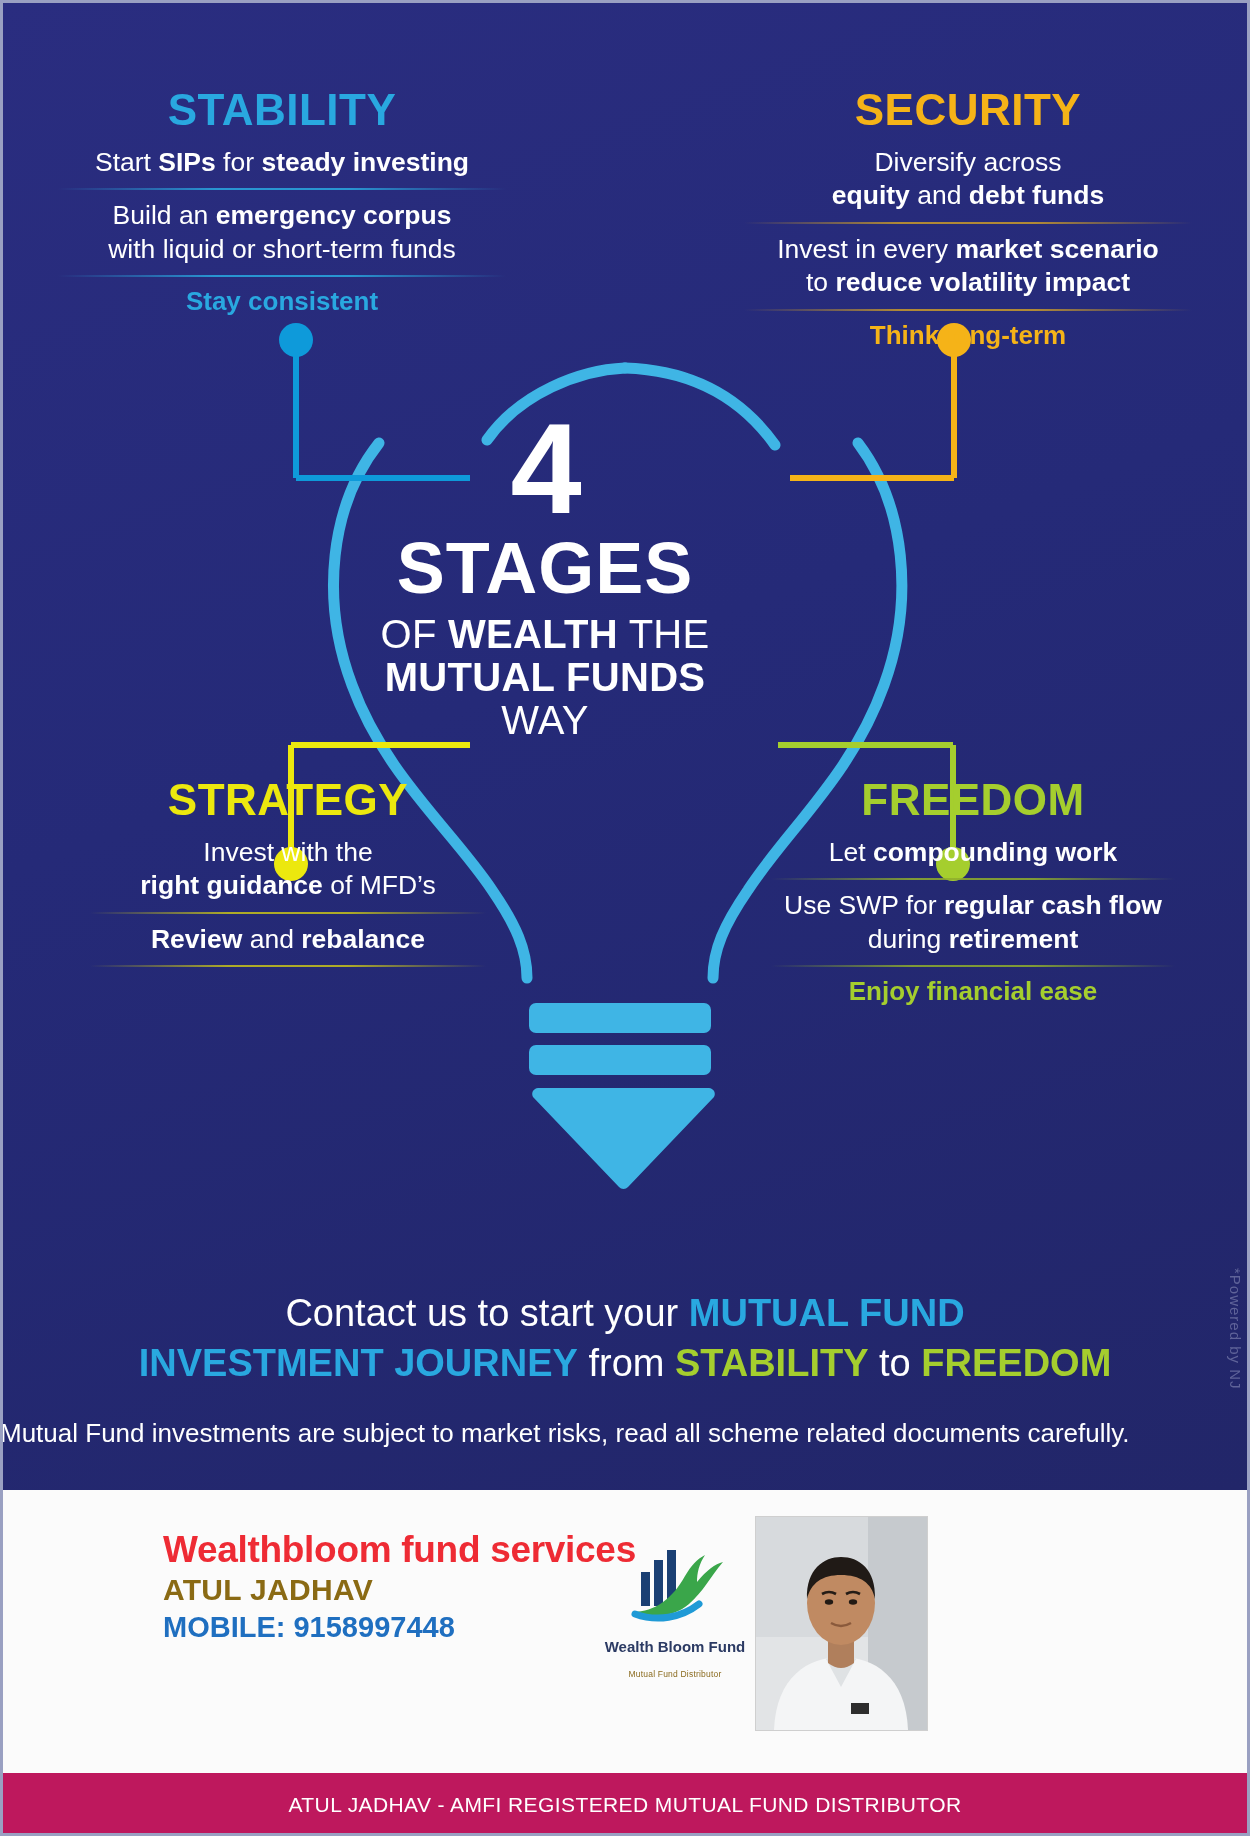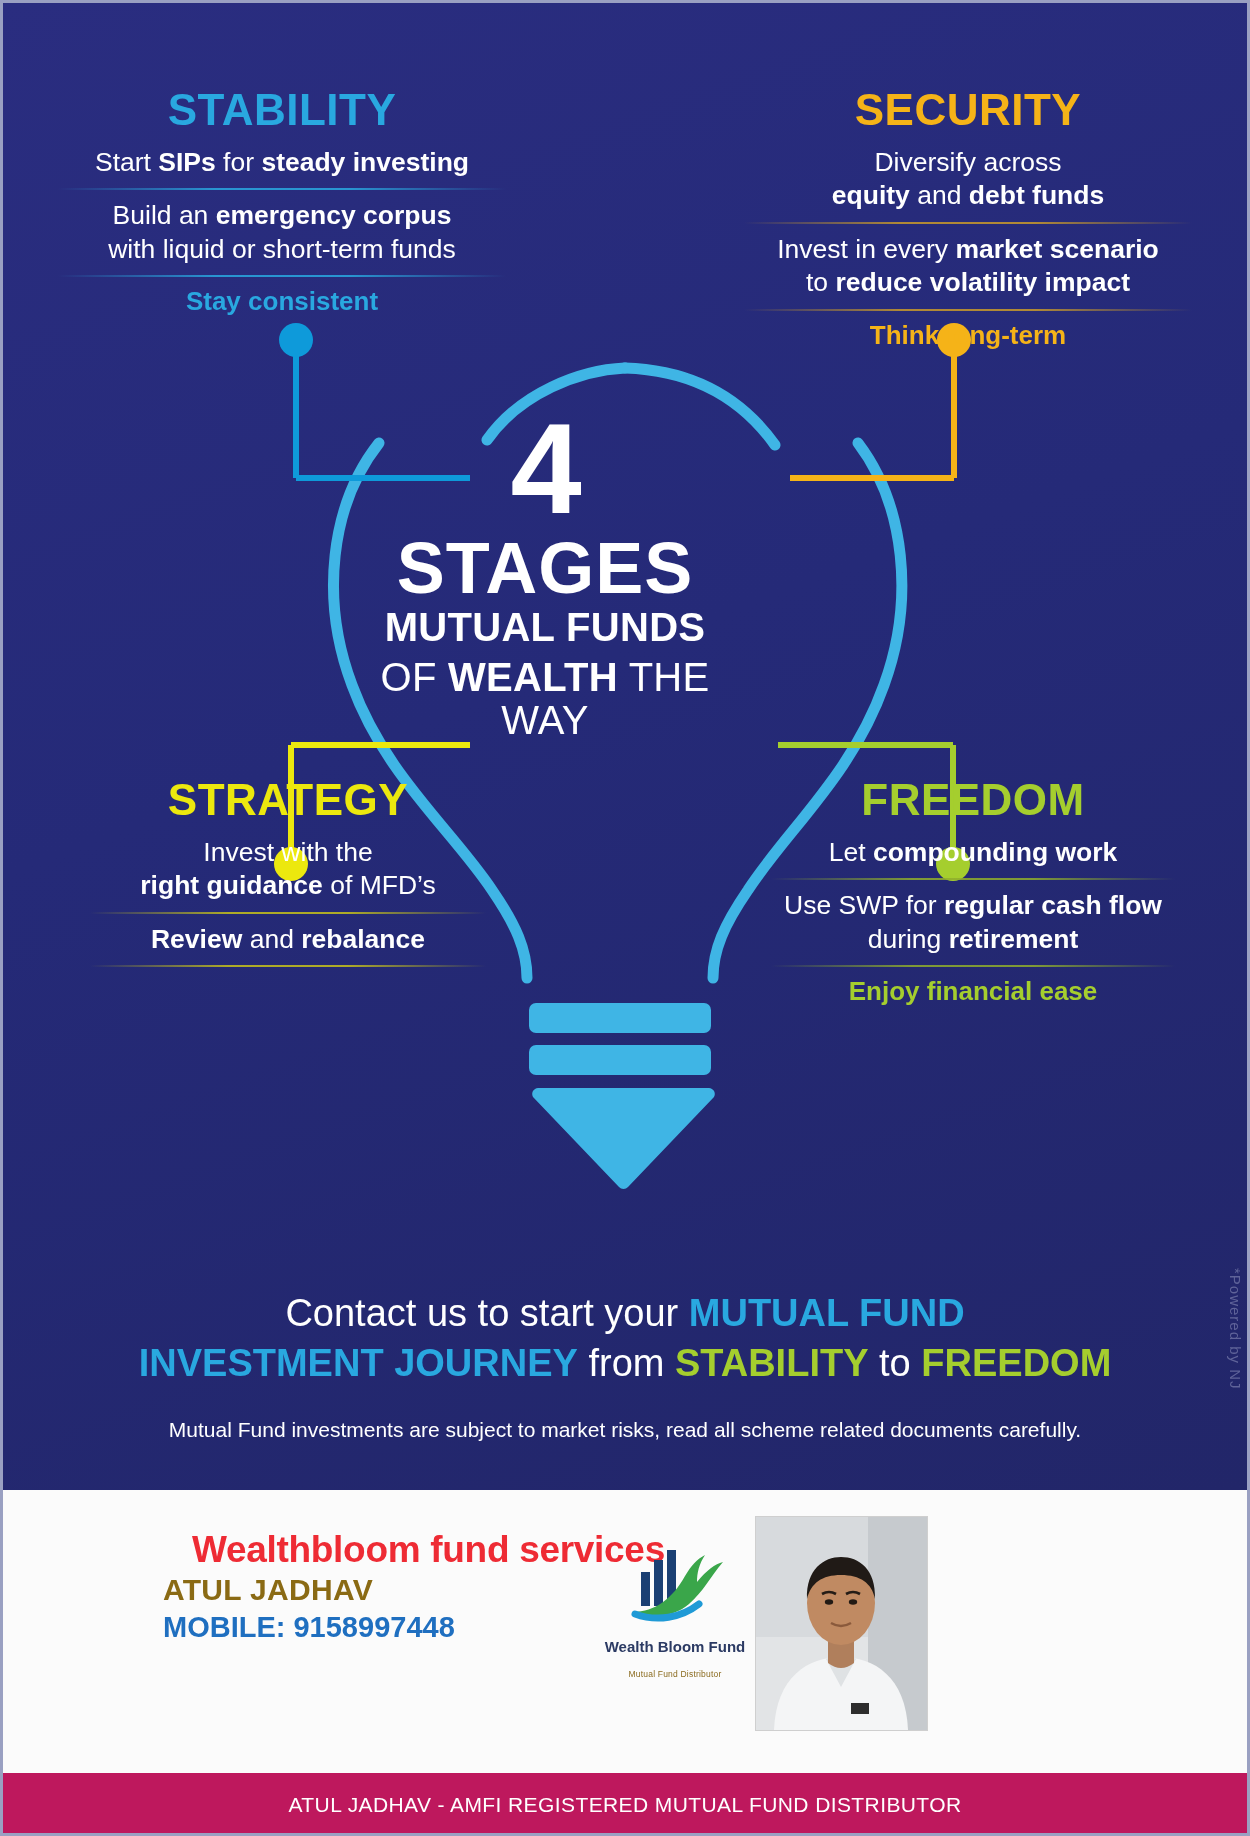--- a/index.html
+++ b/index.html
@@ -76,37 +76,37 @@
   #bulb-sub2 { font-size:40px; font-weight:bold; margin-top:3px; letter-spacing:.3px; }
   #bulb-sub3 { font-size:40px; margin-top:3px; letter-spacing:.3px; }
 
   
   #cta {
     position:absolute; left:0; top:1288px; width:1250px;
     text-align:center; color:#ffffff;
   }
   #cta .cta-line { font-size:38px; line-height:1.32; white-space:nowrap; }
   #disclaimer {
-    position:absolute; left:0; top:1418px; width:1250px; text-align:center;
-    color:#ffffff; font-size:21px;
+    position:absolute; left:0; top:1418px; width:1250px; text-align:left;
+    color:#ffffff; font-size:26px;
   }
   
   #powered-by {
     position:absolute; right:6px; top:1268px;
     color:#5f6399; font-size:15px;
     writing-mode:vertical-rl; letter-spacing:1px;
   }
 
   
   #footer {
     position:absolute; left:0; top:1490px; width:1250px; height:283px;
     background:#fbfbfb;
   }
   #footer-contact { position:absolute; left:163px; top:40px; }
-  #firm-name { font-size:37px; font-weight:bold; color:#ee2b34; letter-spacing:-.3px; line-height:1.1;margin-left:29px; }
+  #firm-name { font-size:37px; font-weight:bold; color:#ee2b34; letter-spacing:-.3px; line-height:1.1; }
   #advisor-name { font-size:30px; font-weight:bold; color:#8a6a14; letter-spacing:.3px; margin-top:2px; }
   #mobile { font-size:29px; font-weight:bold; color:#1f6fc0; margin-top:4px; }
   #email { font-size:25px; font-weight:bold; color:#222222; margin-top:4px; }
   #website { font-size:25px; font-weight:bold; color:#222222; margin-top:3px; }
 
   
   #logo-block { position:absolute; left:600px; top:52px; width:150px; text-align:center; }
   #logo-name { font-size:15px; font-weight:bold; color:#2b3a63; margin-top:4px; }
   #logo-tag { font-size:8.5px; color:#8b6b1f; margin-top:14px; letter-spacing:.2px; }
 
@@ -176,22 +176,22 @@
       <g fill="none" stroke="#a5ce2e" stroke-width="6">
         <path d="M953 852 V 745"></path>
         <path d="M953 745 H 778"></path>
       </g>
       <circle cx="953" cy="864" r="17" fill="#a5ce2e"></circle>
     </svg>
 
     <div id="bulb-center">
       <div id="bulb-number">4</div>
       <div id="bulb-stages">STAGES</div>
+      <div id="bulb-sub1"><span>OF </span><b>WEALTH</b><span> THE</span></div>
       <div id="bulb-sub2">MUTUAL FUNDS</div>
-      <div id="bulb-sub1"><span>OF </span><b>WEALTH</b><span> THE</span></div>
       <div id="bulb-sub3">WAY</div>
     </div>
 
     <div class="quad" id="quad-stability">
       <div class="q-title">STABILITY</div>
       <div class="q-block">
           <div class="q-line"><span>Start </span><b>SIPs</b><span> for </span><b>steady investing</b></div>
         </div>
       <div class="q-sep"></div>
       <div class="q-block">

